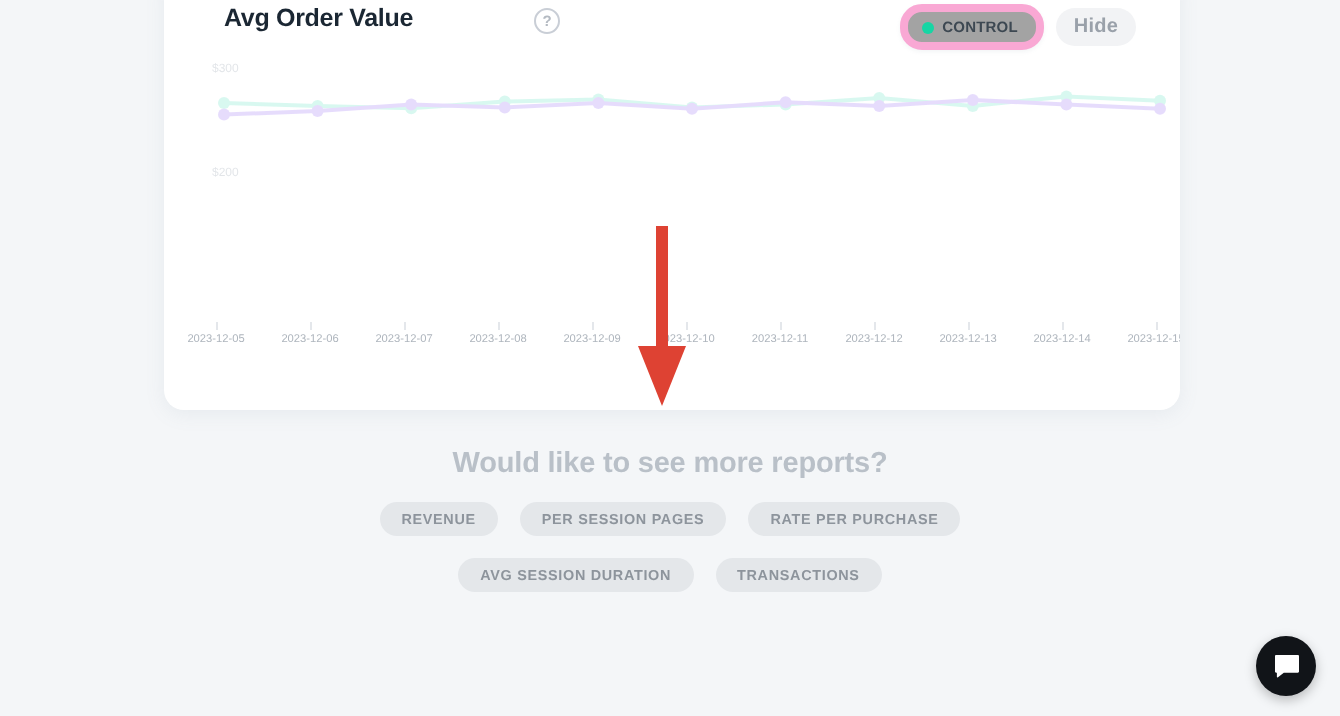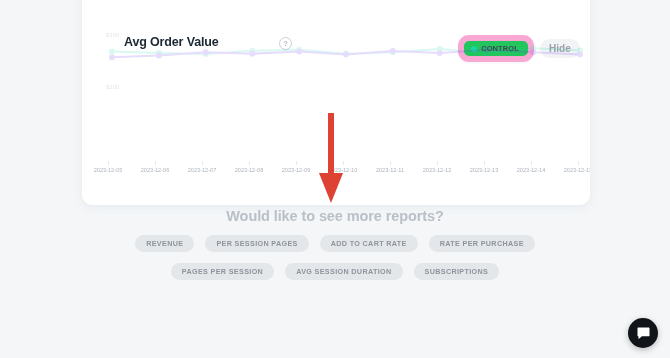--- a/index.html
+++ b/index.html
@@ -23,24 +23,23 @@
     width: 508px;
     height: 219px;
     background: #ffffff;
     border-radius: 10px;
     box-shadow: 0 2px 10px rgba(120,140,160,0.10);
     overflow: hidden;
   }
 
   #card-header {
     position: absolute;
-    left: 12px; top: 14px;
+    left: 0; top: 14px;
     width: 100%;
     height: 26px;
-    margin-top: 33px;
   }
 
   #chart-title {
     position: absolute;
     left: 30px;
     top: 2px;
     font-size: 12.5px;
     font-weight: bold;
     color: #1b2733;
     letter-spacing: -0.15px;
@@ -68,22 +67,22 @@
     right: 22px;
     top: 2px;
     display: flex;
     align-items: center;
     gap: 6px;
   }
   .legend-chip {
     display: flex;
     align-items: center;
     gap: 4px;
-    background: #22c55e;
-    border: 6px solid #f9a8d4;
+    background: #a3a3a3;
+    border: 4px solid #f9a8d4;
     border-radius: 11px;
     padding: 3px 9px 3px 7px;
     box-shadow: 0 1px 2px rgba(120,140,160,0.09);
   }
   .legend-dot {
     width: 6px;
     height: 6px;
     border-radius: 50%;
     flex: none;
   }
@@ -160,21 +159,21 @@
     top: 113px;
     width: 26px;
     height: 92px;
     z-index: 40;
   }
 
   
   #more-reports {
     position: absolute;
     left: 0;
-    top: 208px;
+    top: 224px;
     width: 670px;
   }
   #more-reports-title {
     text-align: center;
     font-size: 14.5px;
     font-weight: bold;
     color: #b9c0c8;
     letter-spacing: -0.1px;
     margin: 0;
     padding: 0;
@@ -294,27 +293,25 @@
 <svg id="red-arrow" viewBox="0 0 26 92">
   <line x1="13" y1="0" x2="13" y2="62" stroke="#de4233" stroke-width="6"></line>
   <polygon points="1,60 25,60 13,90" fill="#de4233"></polygon>
 </svg>
 
 <div id="more-reports">
   <div id="more-reports-title">Would like to see more reports?</div>
   <div class="chip-row" id="chip-row-0">
       <button class="report-chip">REVENUE</button>
       <button class="report-chip">PER SESSION PAGES</button>
-      <button class="report-chip">ADD TO CART RATE</button>
       <button class="report-chip">RATE PER PURCHASE</button>
     </div>
   <div class="chip-row" id="chip-row-1">
-      <button class="report-chip">PAGES PER SESSION</button>
       <button class="report-chip">AVG SESSION DURATION</button>
-      <button class="report-chip">SUBSCRIPTIONS</button>
+      <button class="report-chip">TRANSACTIONS</button>
     </div>
 </div>
 
 <div id="chat-button">
   <svg width="15" height="15" viewBox="0 0 16 16">
     <path d="M2.2 1.6h11.6c.34 0 .6.27.6.6v8.2c0 .33-.26.6-.6.6H6.3l-3.1 2.5c-.3.24-.6.03-.6-.3V11H2.2c-.34 0-.6-.27-.6-.6V2.2c0-.33.26-.6.6-.6z" fill="#ffffff"></path>
   </svg>
 </div>
 
 </body></html>

